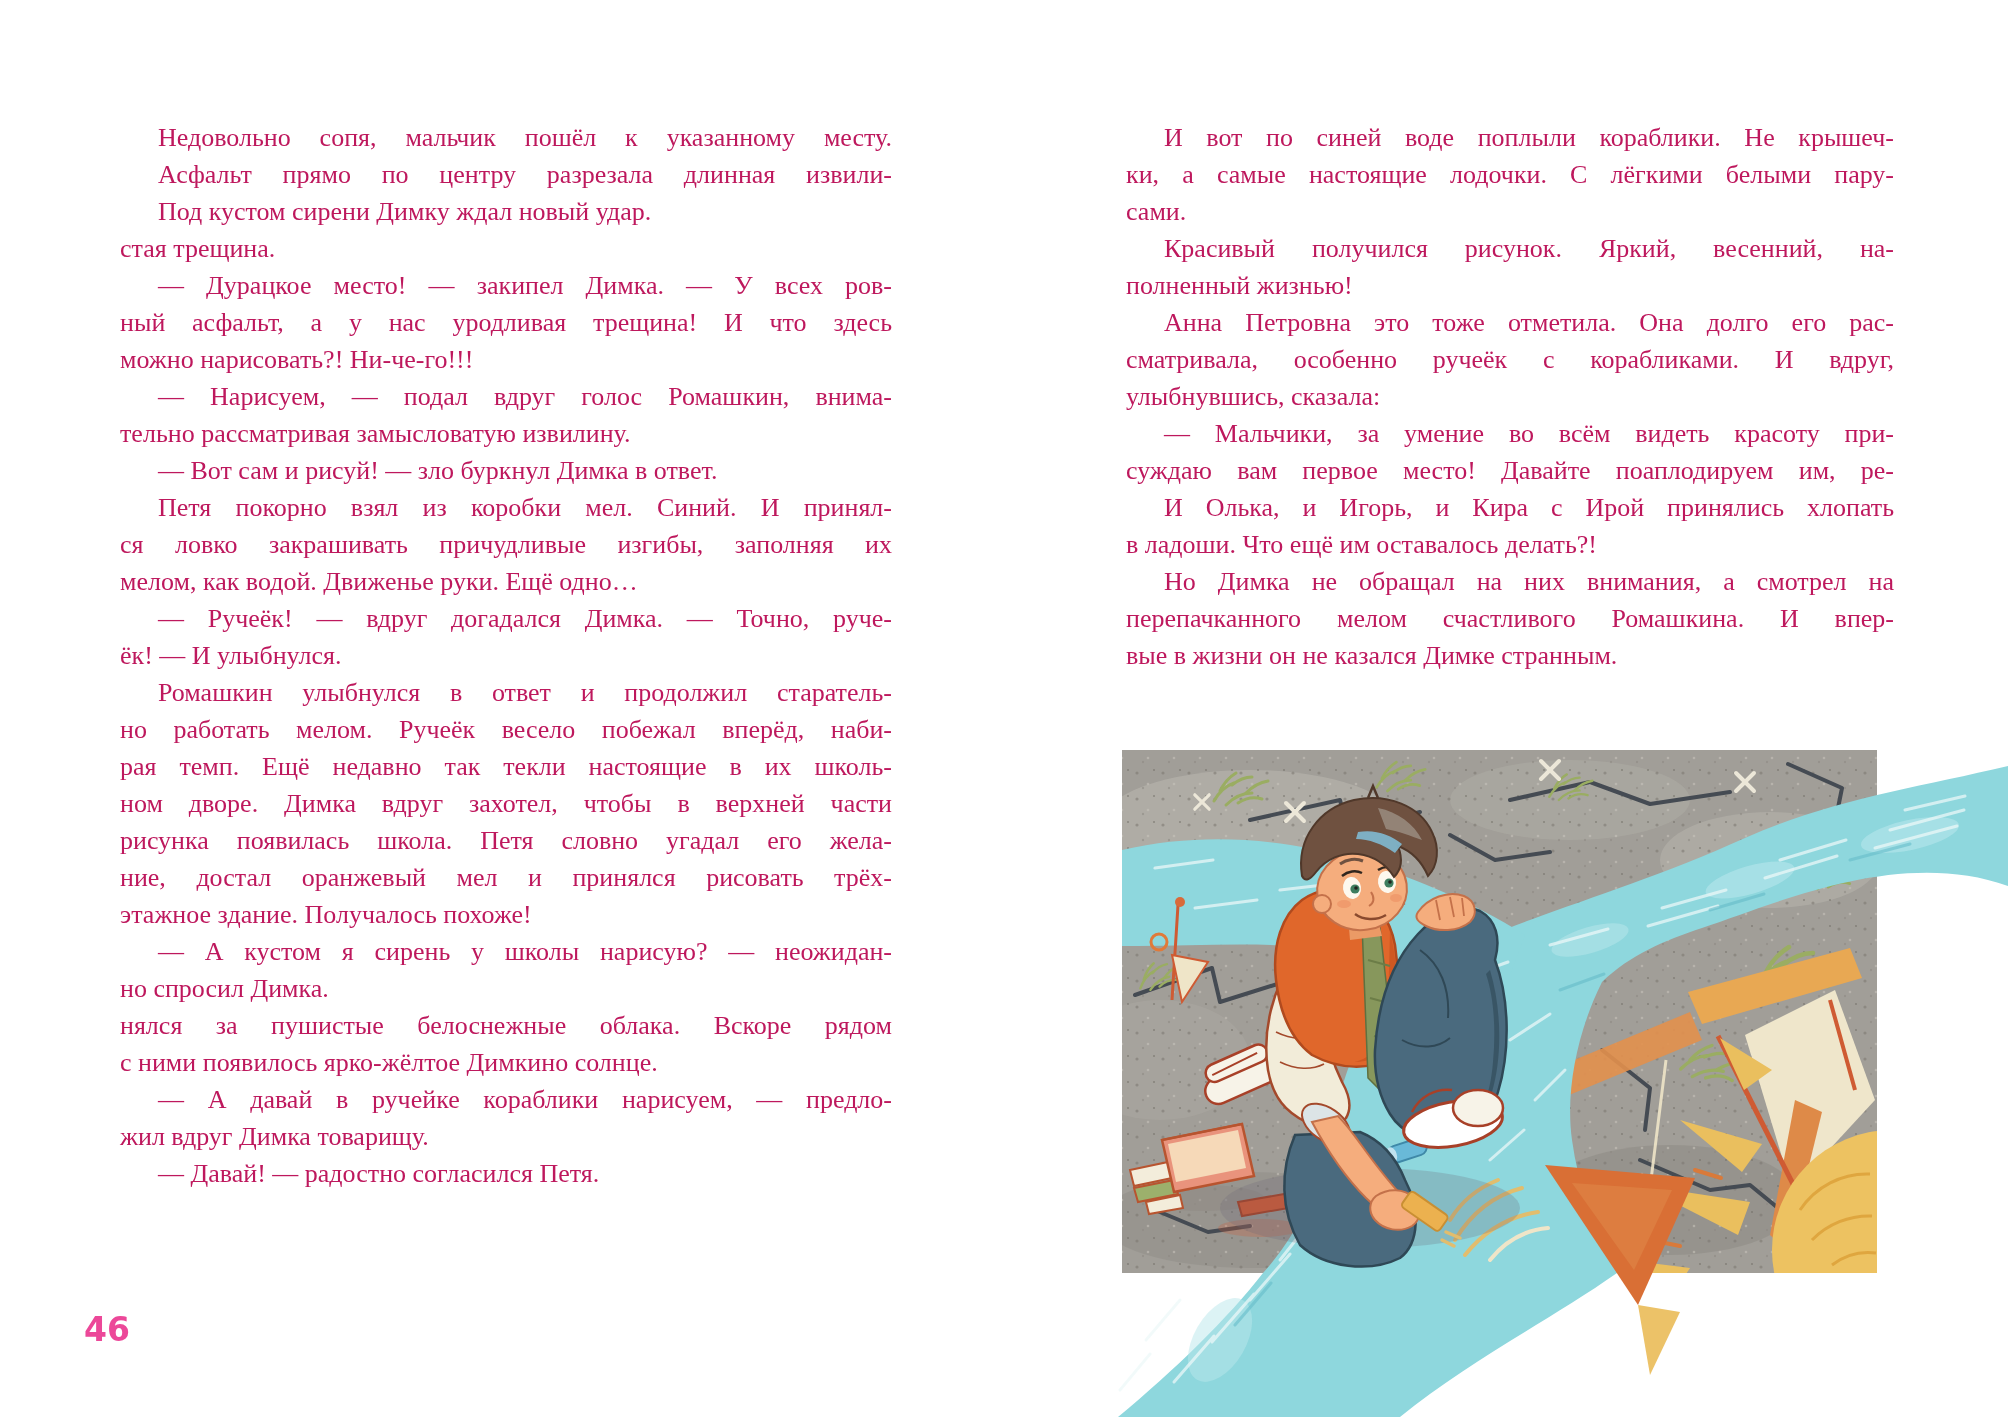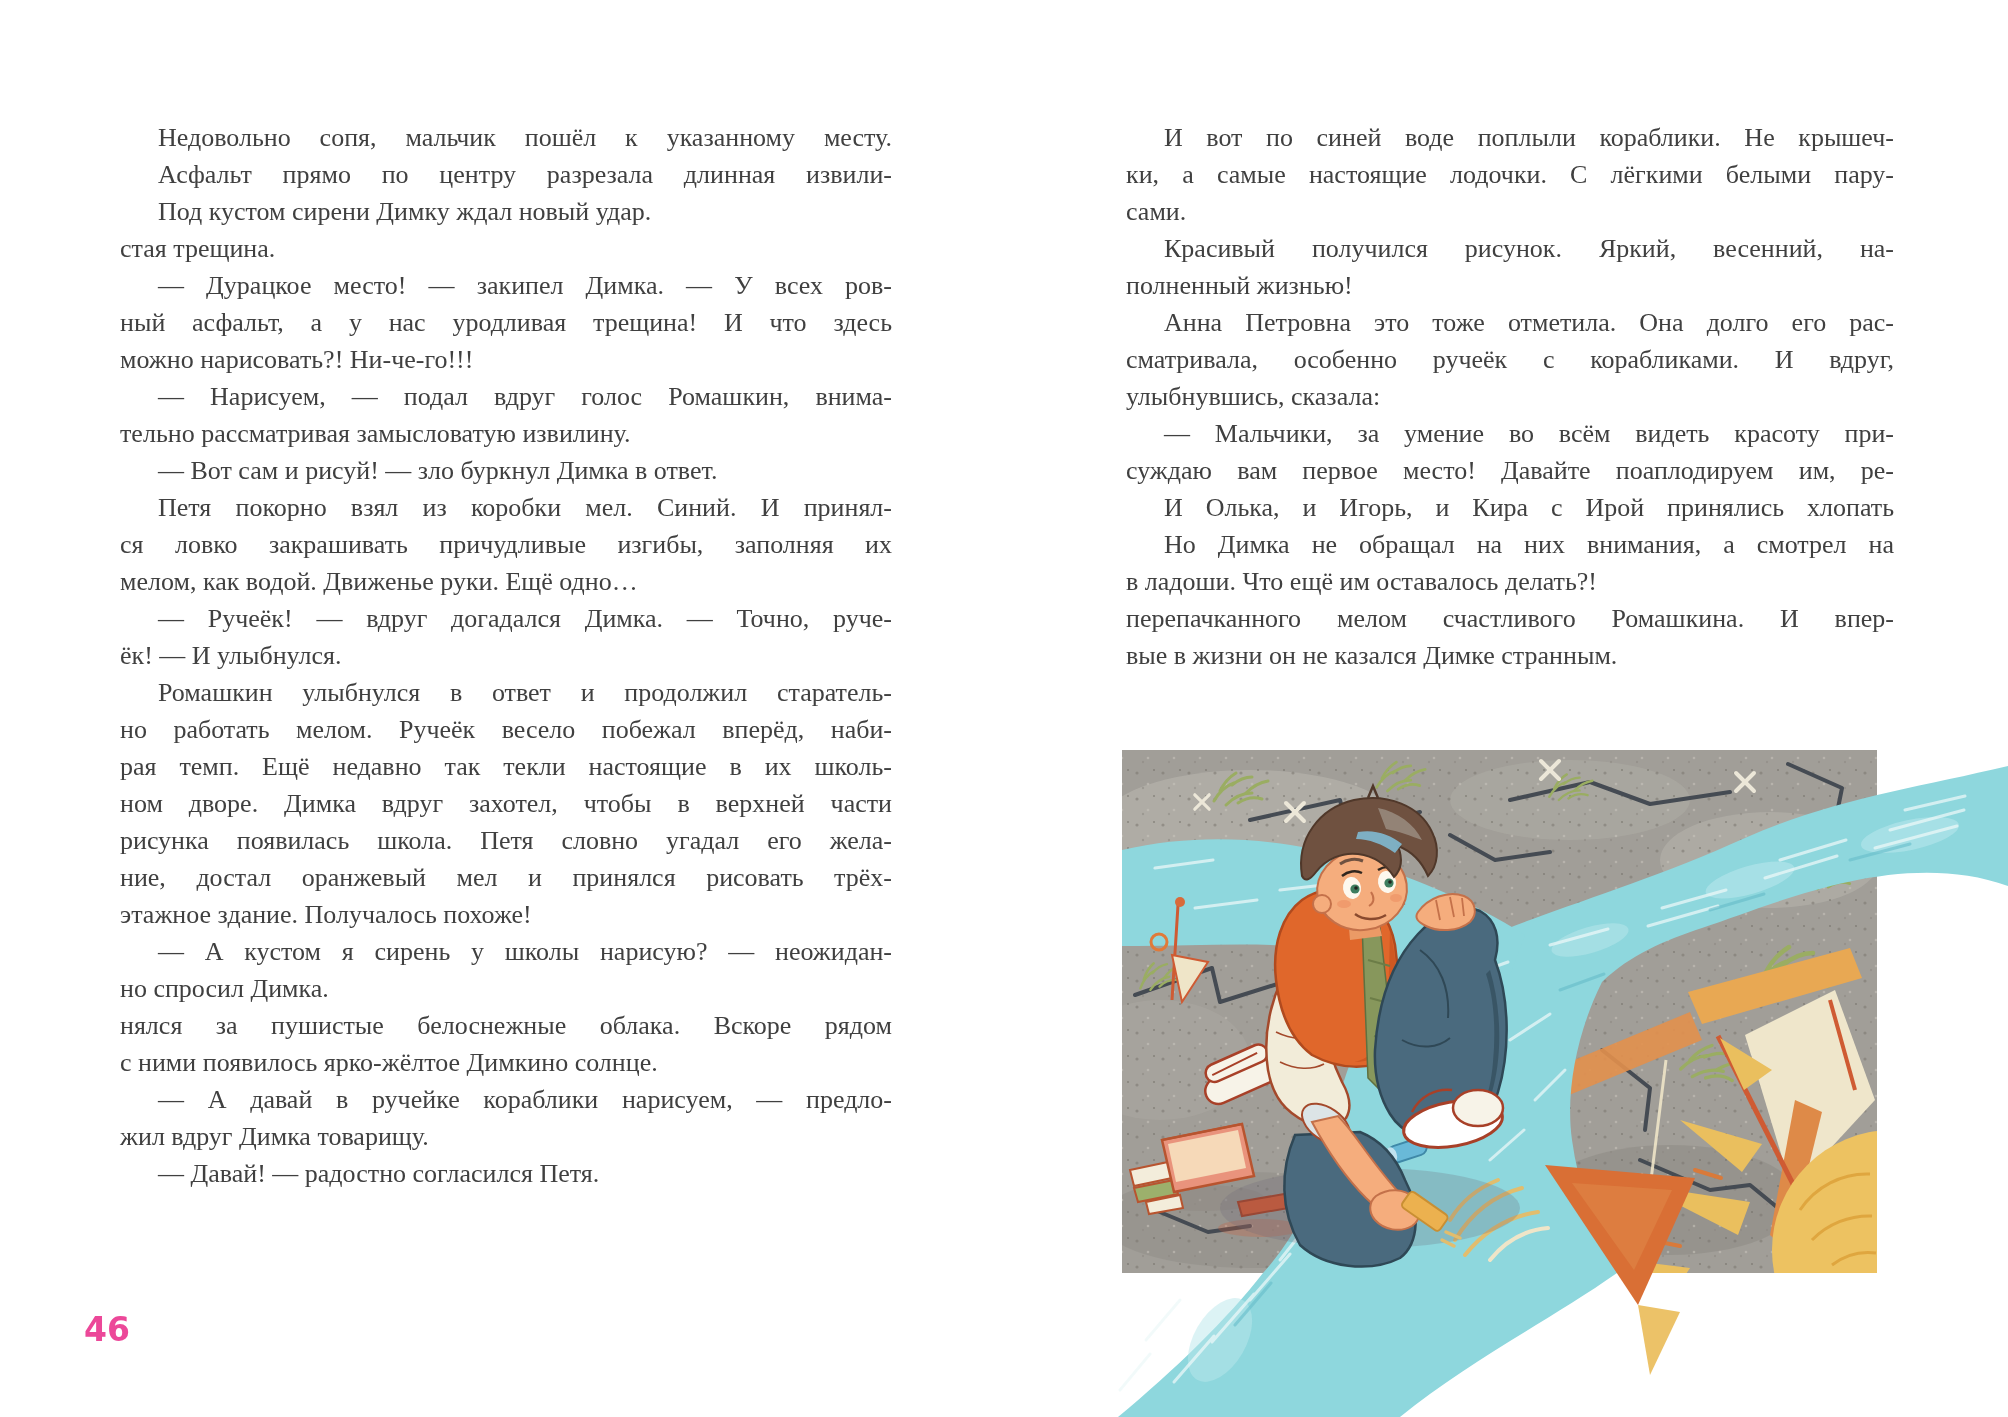--- a/index.html
+++ b/index.html
@@ -1,18 +1,18 @@
 <!DOCTYPE html>
 <html><head>
 <meta charset="utf-8">
 <style>
   html,body { margin:0; padding:0; background:#ffffff; overflow:hidden; }
   body { width:2008px; height:1417px; position:relative;
          font-family:"Liberation Serif", serif; }
-  .col { position:absolute; color:#404040; font-size:26px; line-height:37px; }
+  .col { position:absolute; color:#be185d; font-size:26px; line-height:37px; }
   .col-left  { left:120px;  top:119px; width:772px; }
   .col-right { left:1126px; top:119px; width:768px; }
   .line { text-align:justify; text-align-last:justify; height:37px; }
   .line.indent { text-indent:38px; }
   .line.end { text-align-last:left; }
   .page-number { position:absolute; left:84px; top:1310px;
                  font-family:"DejaVu Sans", sans-serif; font-weight:bold;
                  font-size:33px; color:#ec4899; }
   .illustration { position:absolute; left:950px; top:740px; width:1058px; height:677px; }
   .illustration svg { display:block; width:100%; height:100%; }
@@ -57,22 +57,22 @@
     <div class="line">ки, а самые настоящие лодочки. С лёгкими белыми пару-</div>
     <div class="line end">сами.</div>
     <div class="line indent">Красивый получился рисунок. Яркий, весенний, на-</div>
     <div class="line end">полненный жизнью!</div>
     <div class="line indent">Анна Петровна это тоже отметила. Она долго его рас-</div>
     <div class="line">сматривала, особенно ручеёк с корабликами. И вдруг,</div>
     <div class="line end">улыбнувшись, сказала:</div>
     <div class="line indent">— Мальчики, за умение во всём видеть красоту при-</div>
     <div class="line">суждаю вам первое место! Давайте поаплодируем им, ре-</div>
     <div class="line indent">И Олька, и Игорь, и Кира с Ирой принялись хлопать</div>
+    <div class="line end">в ладоши. Что ещё им оставалось делать?!</div>
     <div class="line indent">Но Димка не обращал на них внимания, а смотрел на</div>
-    <div class="line end">в ладоши. Что ещё им оставалось делать?!</div>
     <div class="line">перепачканного мелом счастливого Ромашкина. И впер-</div>
     <div class="line end">вые в жизни он не казался Димке странным.</div>
   </div>
 
 <div class="page-number">46</div>
 
 <div class="illustration">
 <svg viewBox="0 0 1058 677" xmlns="http://www.w3.org/2000/svg">
   <defs>
     <clipPath id="frameClip">

